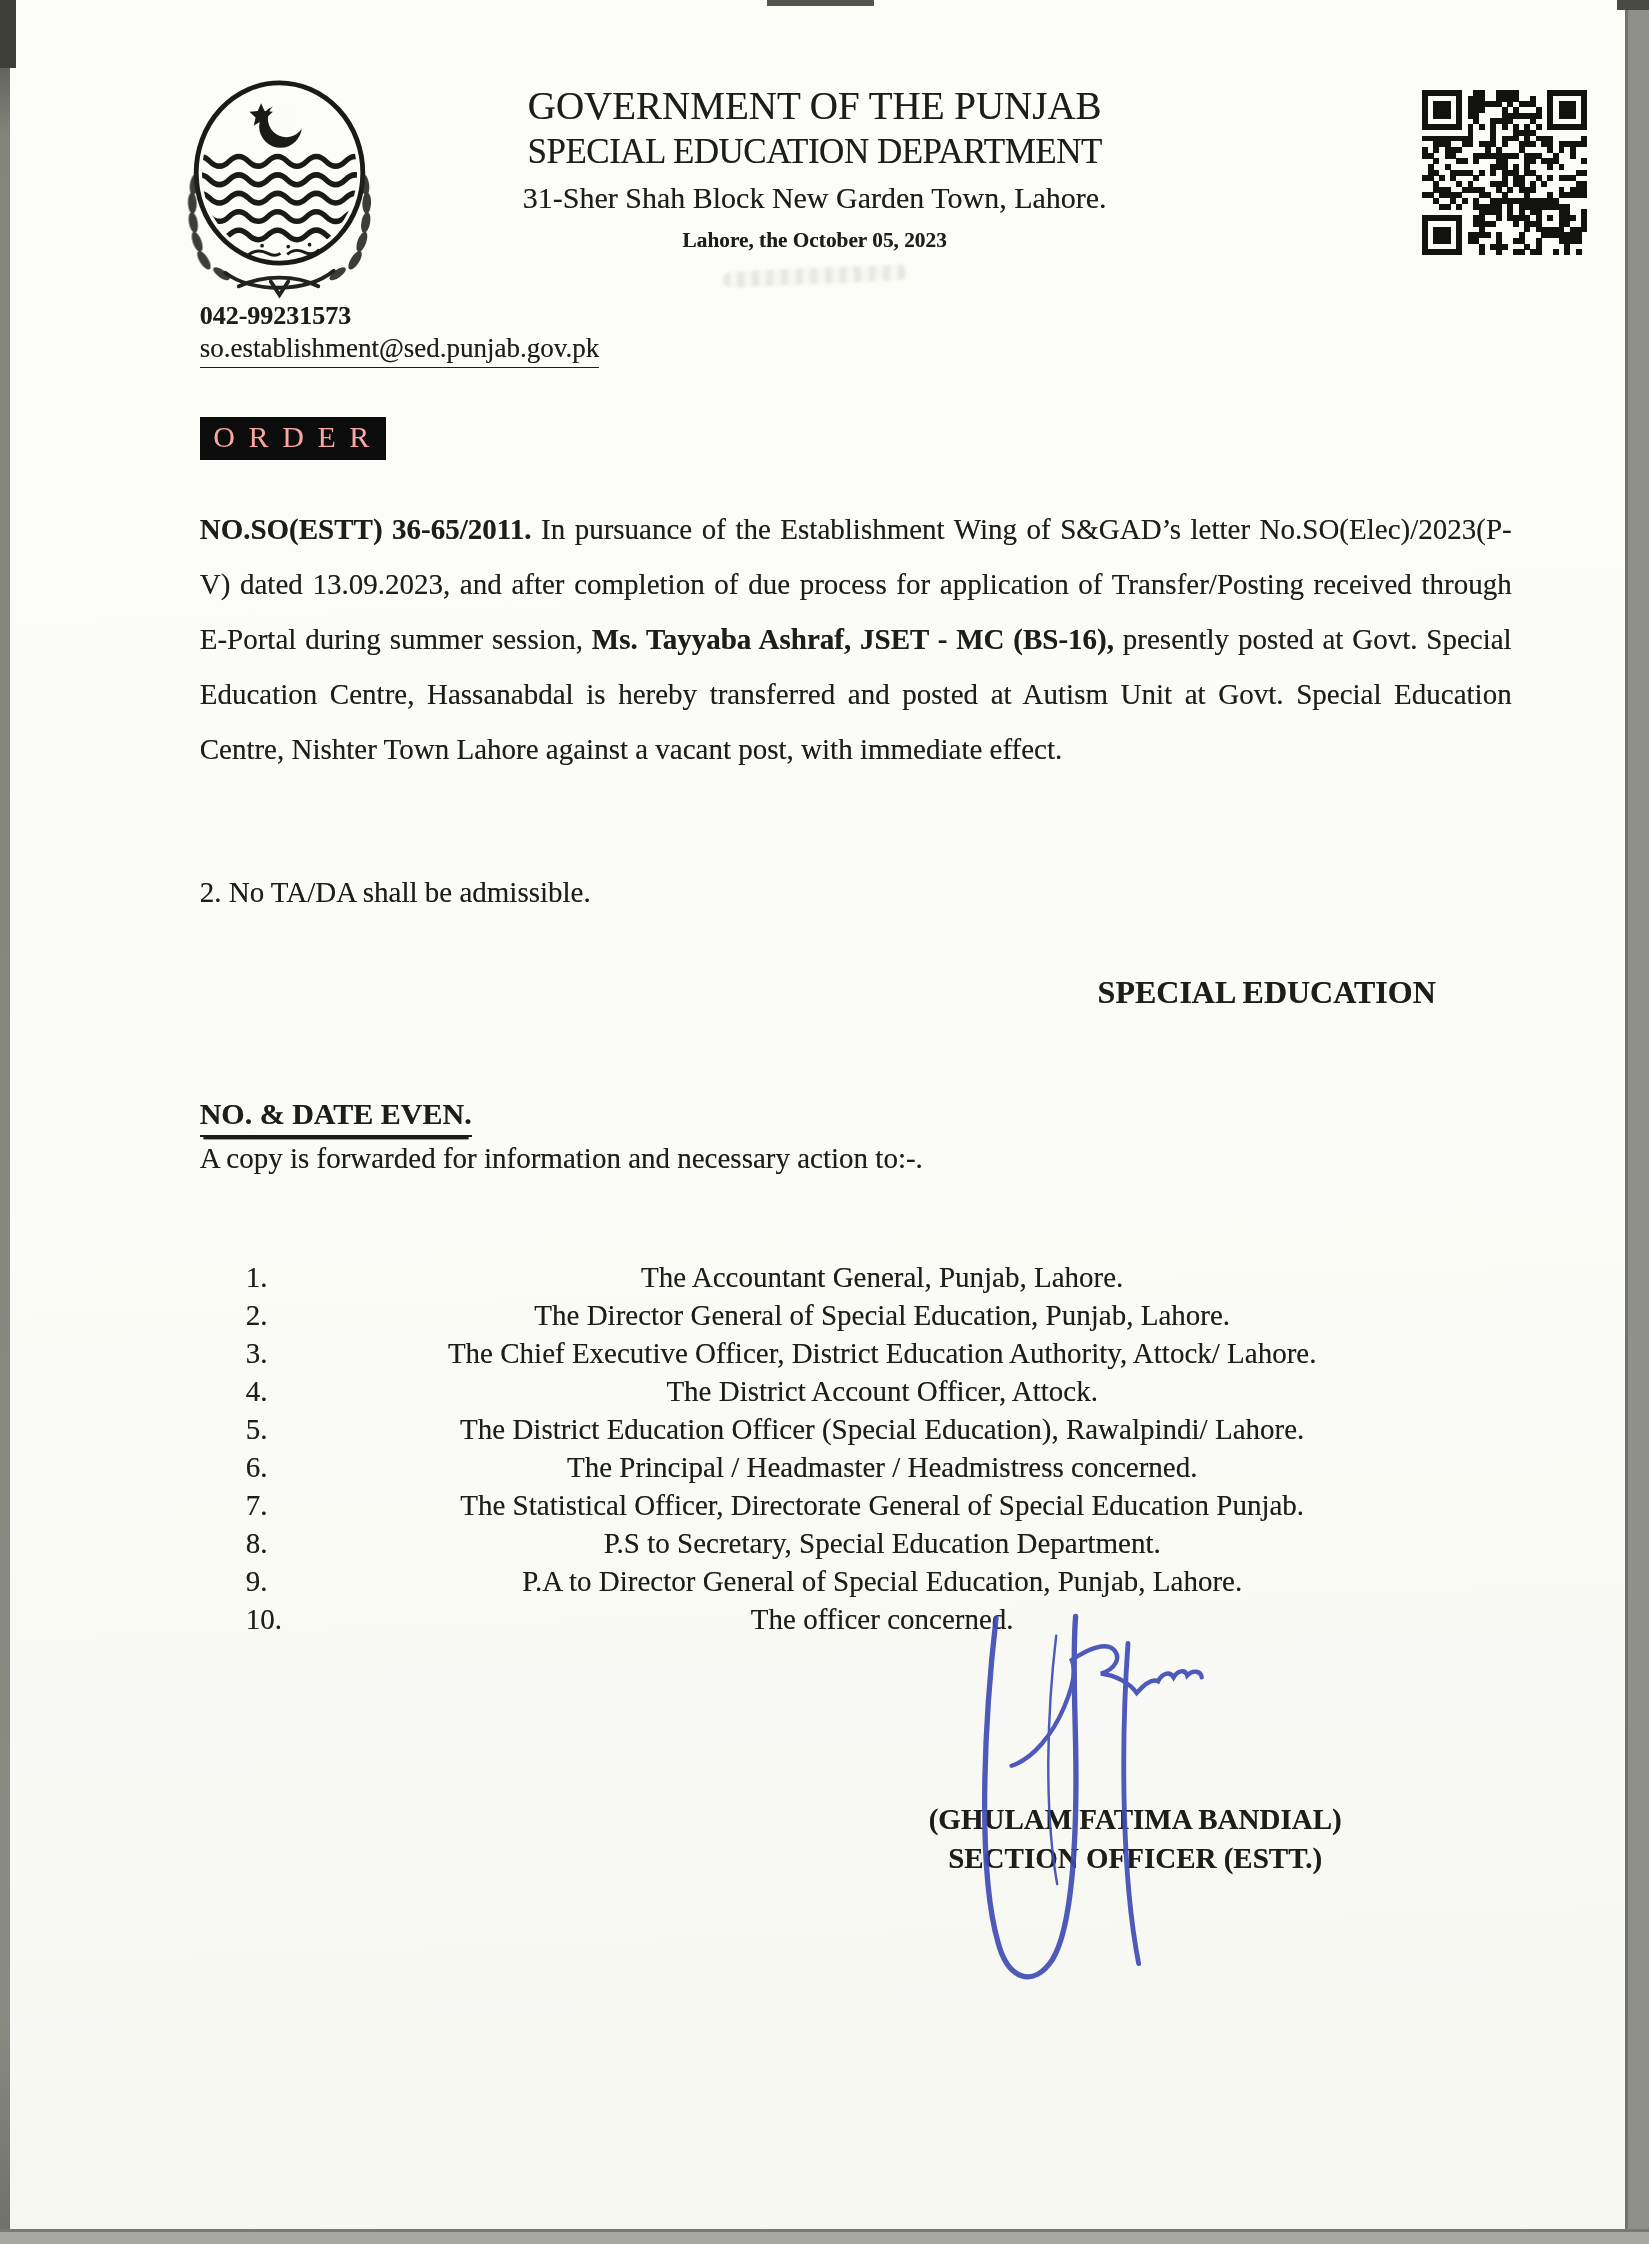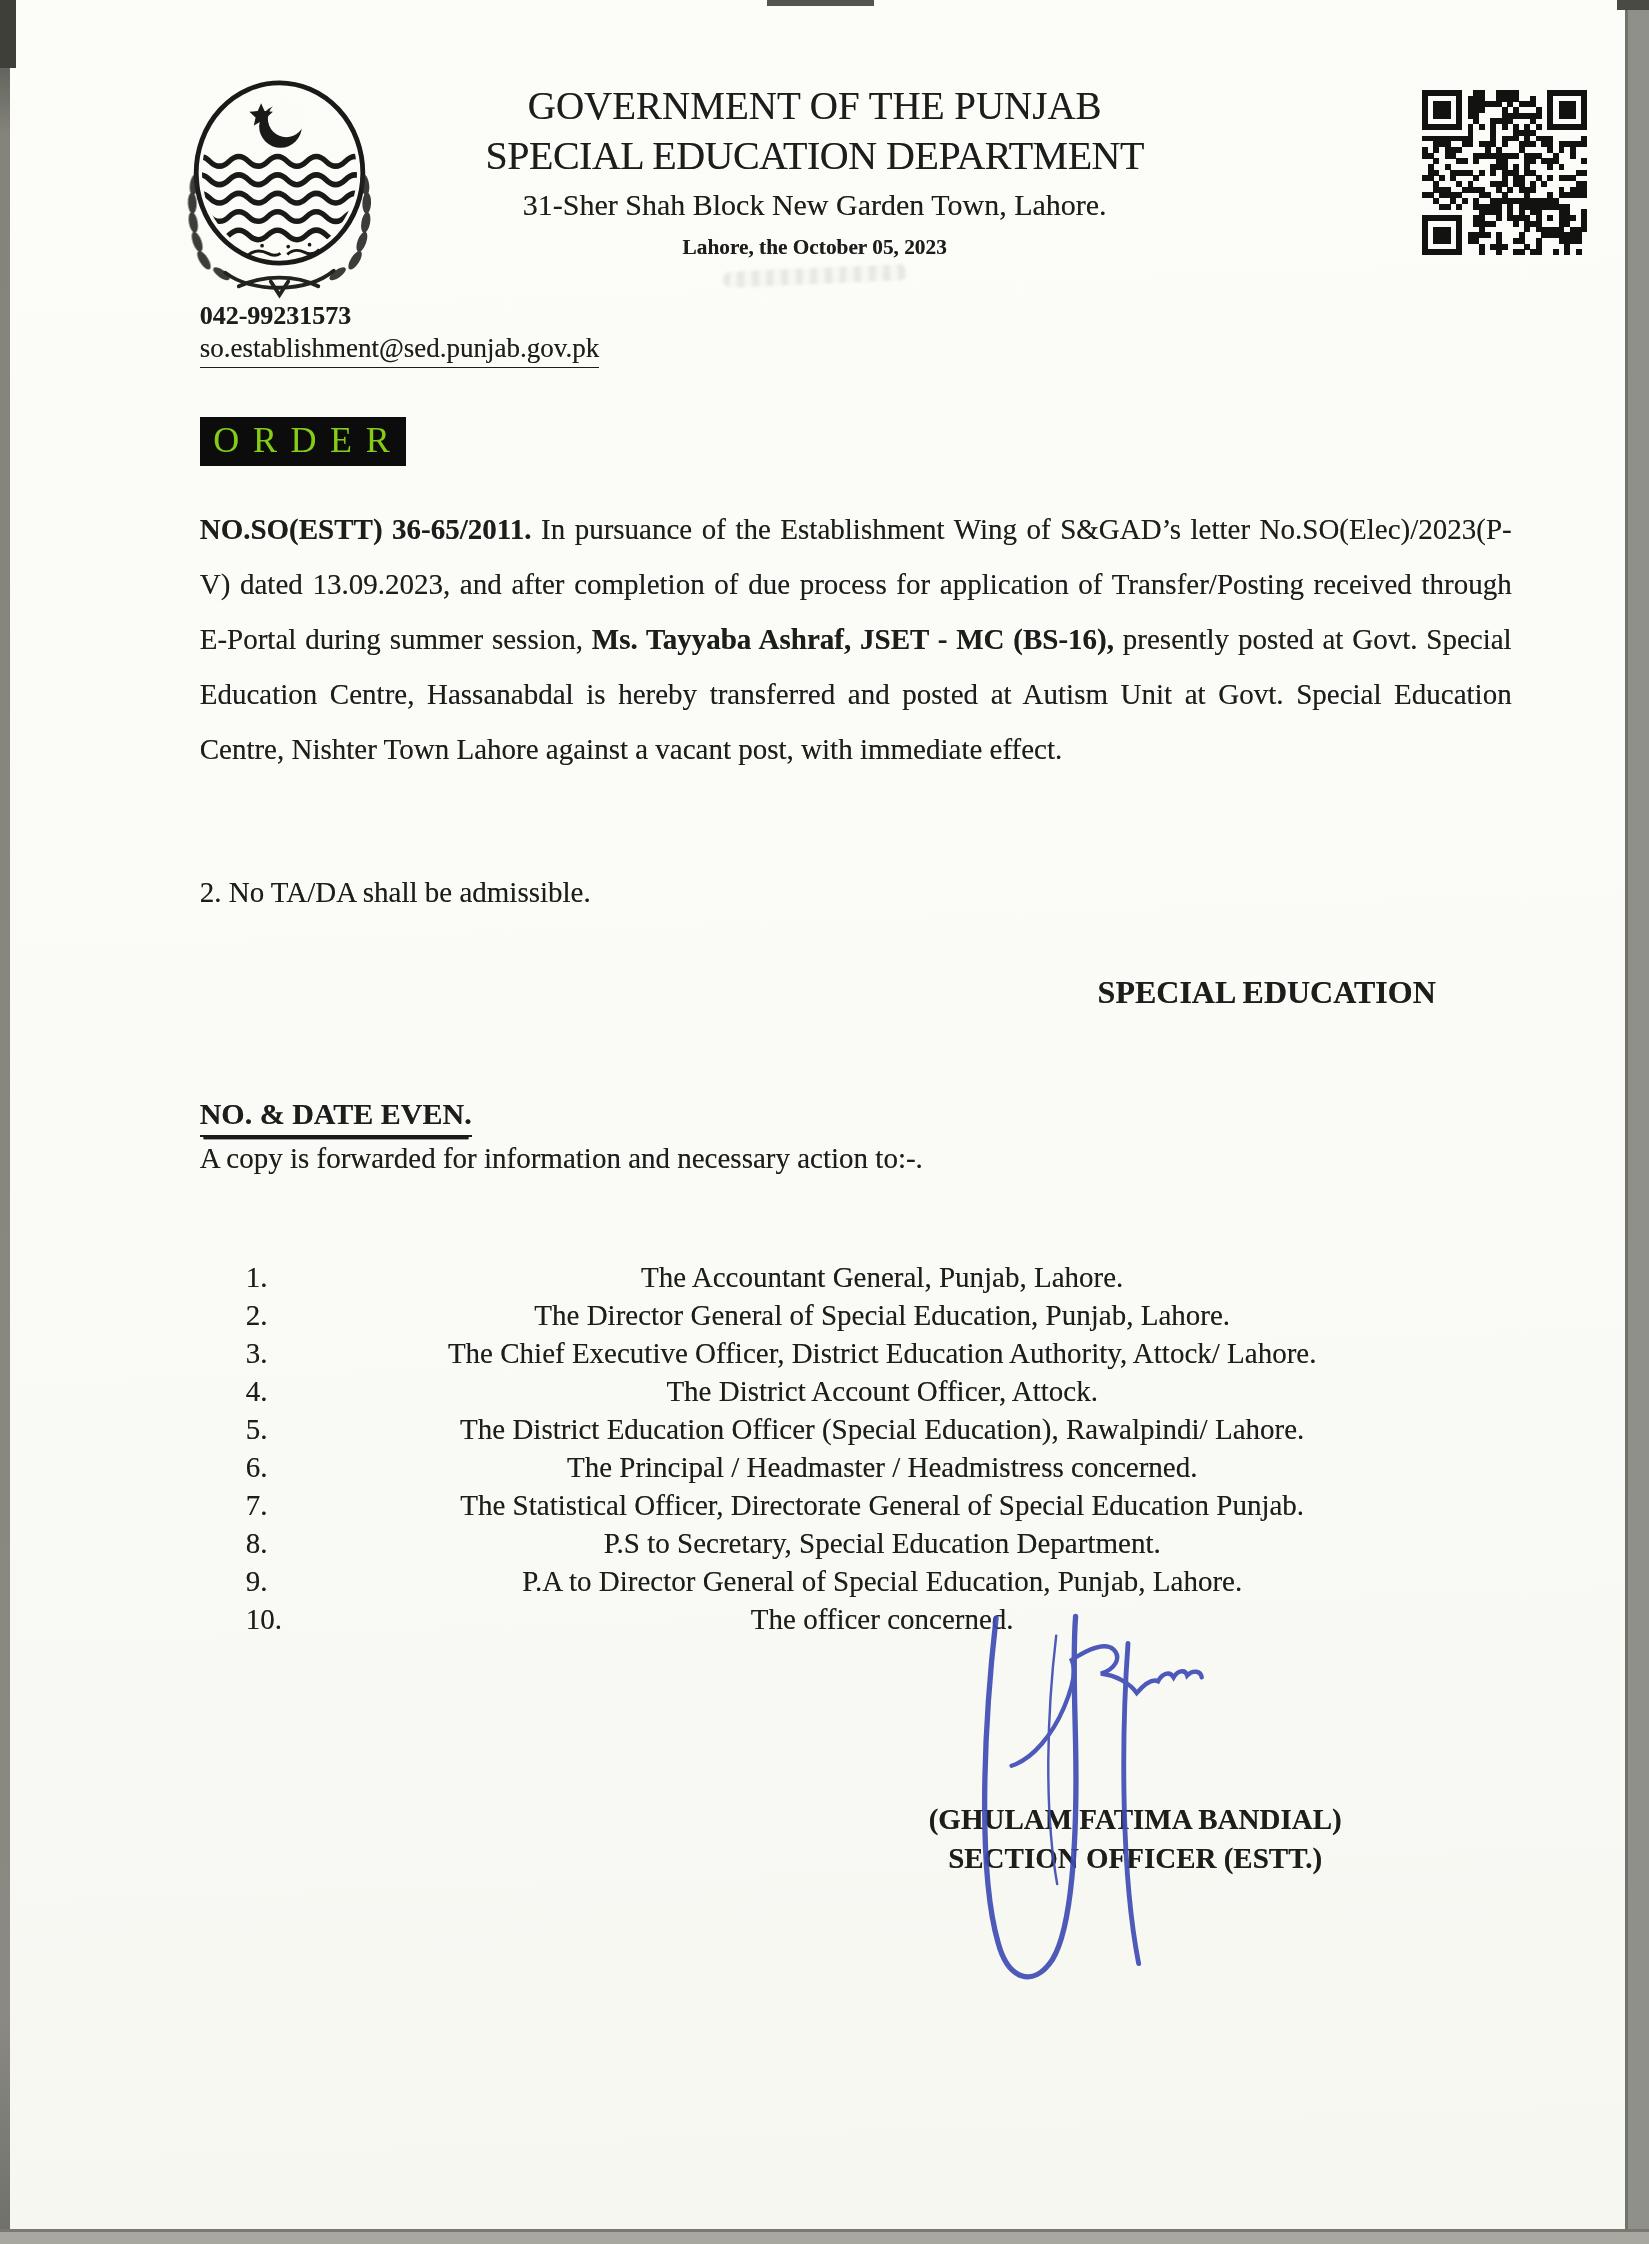--- a/index.html
+++ b/index.html
@@ -15,34 +15,34 @@
   #edge-topband{left:757px;top:0;width:107px;height:5.8px;background:#55554f;}
   #edge-topleft{left:0;top:0;width:15.5px;height:68px;background:#3f3f3a;}
   #edge-topright{right:0;top:0;width:33px;height:9.7px;background:#4a4a45;}
 
   .abs{position:absolute;}
   .t{white-space:nowrap;}
 
   
   #header-block{left:320px;top:83px;width:970px;text-align:center;}
   #org-line1{font-size:39px;letter-spacing:0px;}
-  #org-line2{font-size:40px;letter-spacing:-0.5px;margin-top:3.9px;}
+  #org-line2{font-size:35px;letter-spacing:-0.5px;margin-top:3.9px;}
   #org-address{font-size:30px;margin-top:8.7px;}
   #org-dateline{font-size:21.3px;font-weight:bold;margin-top:13px;}
 
   #logo{left:161px;top:76px;}
   #qr{left:1412px;top:90px;}
   #scan-smudge{left:713px;top:268px;width:184px;height:15.5px;
       background:repeating-linear-gradient(92deg,rgba(140,140,128,.35) 0 6.8px,rgba(170,170,158,.12) 6.8px 14.6px);
       filter:blur(1.5px);transform:rotate(-2.5deg);opacity:.5;border-radius:7.8px;}
 
   #phone{left:190px;top:301px;font-size:26px;font-weight:bold;}
   #email{left:190px;top:333px;font-size:27px;border-bottom:1.9px solid #1e1d1b;padding-bottom:2.9px;text-decoration:none;color:#1e1d1b;display:inline-block;}
 
-  #order-box{left:190px;top:417px;background:#0c0c0c;color:#84cc16;font-size:36px;
+  #order-box{left:190px;top:417px;background:#0c0c0c;color:#fca5a5;font-size:30px;
              padding:4.9px 2.9px 7.8px 13.6px;letter-spacing:13.6px;line-height:1;}
 
   #order-para{left:190px;top:502px;width:1312px;font-size:29px;line-height:55px;
               text-align:justify;text-justify:inter-word;}
   #clause-tada{left:190px;top:876px;font-size:29px;}
 
   #secretary-block{left:1053px;top:972px;width:408px;text-align:center;
                    font-weight:bold;font-size:32px;line-height:40px;}
 
   #ref-heading{left:190px;top:1097px;font-size:30px;font-weight:bold;

